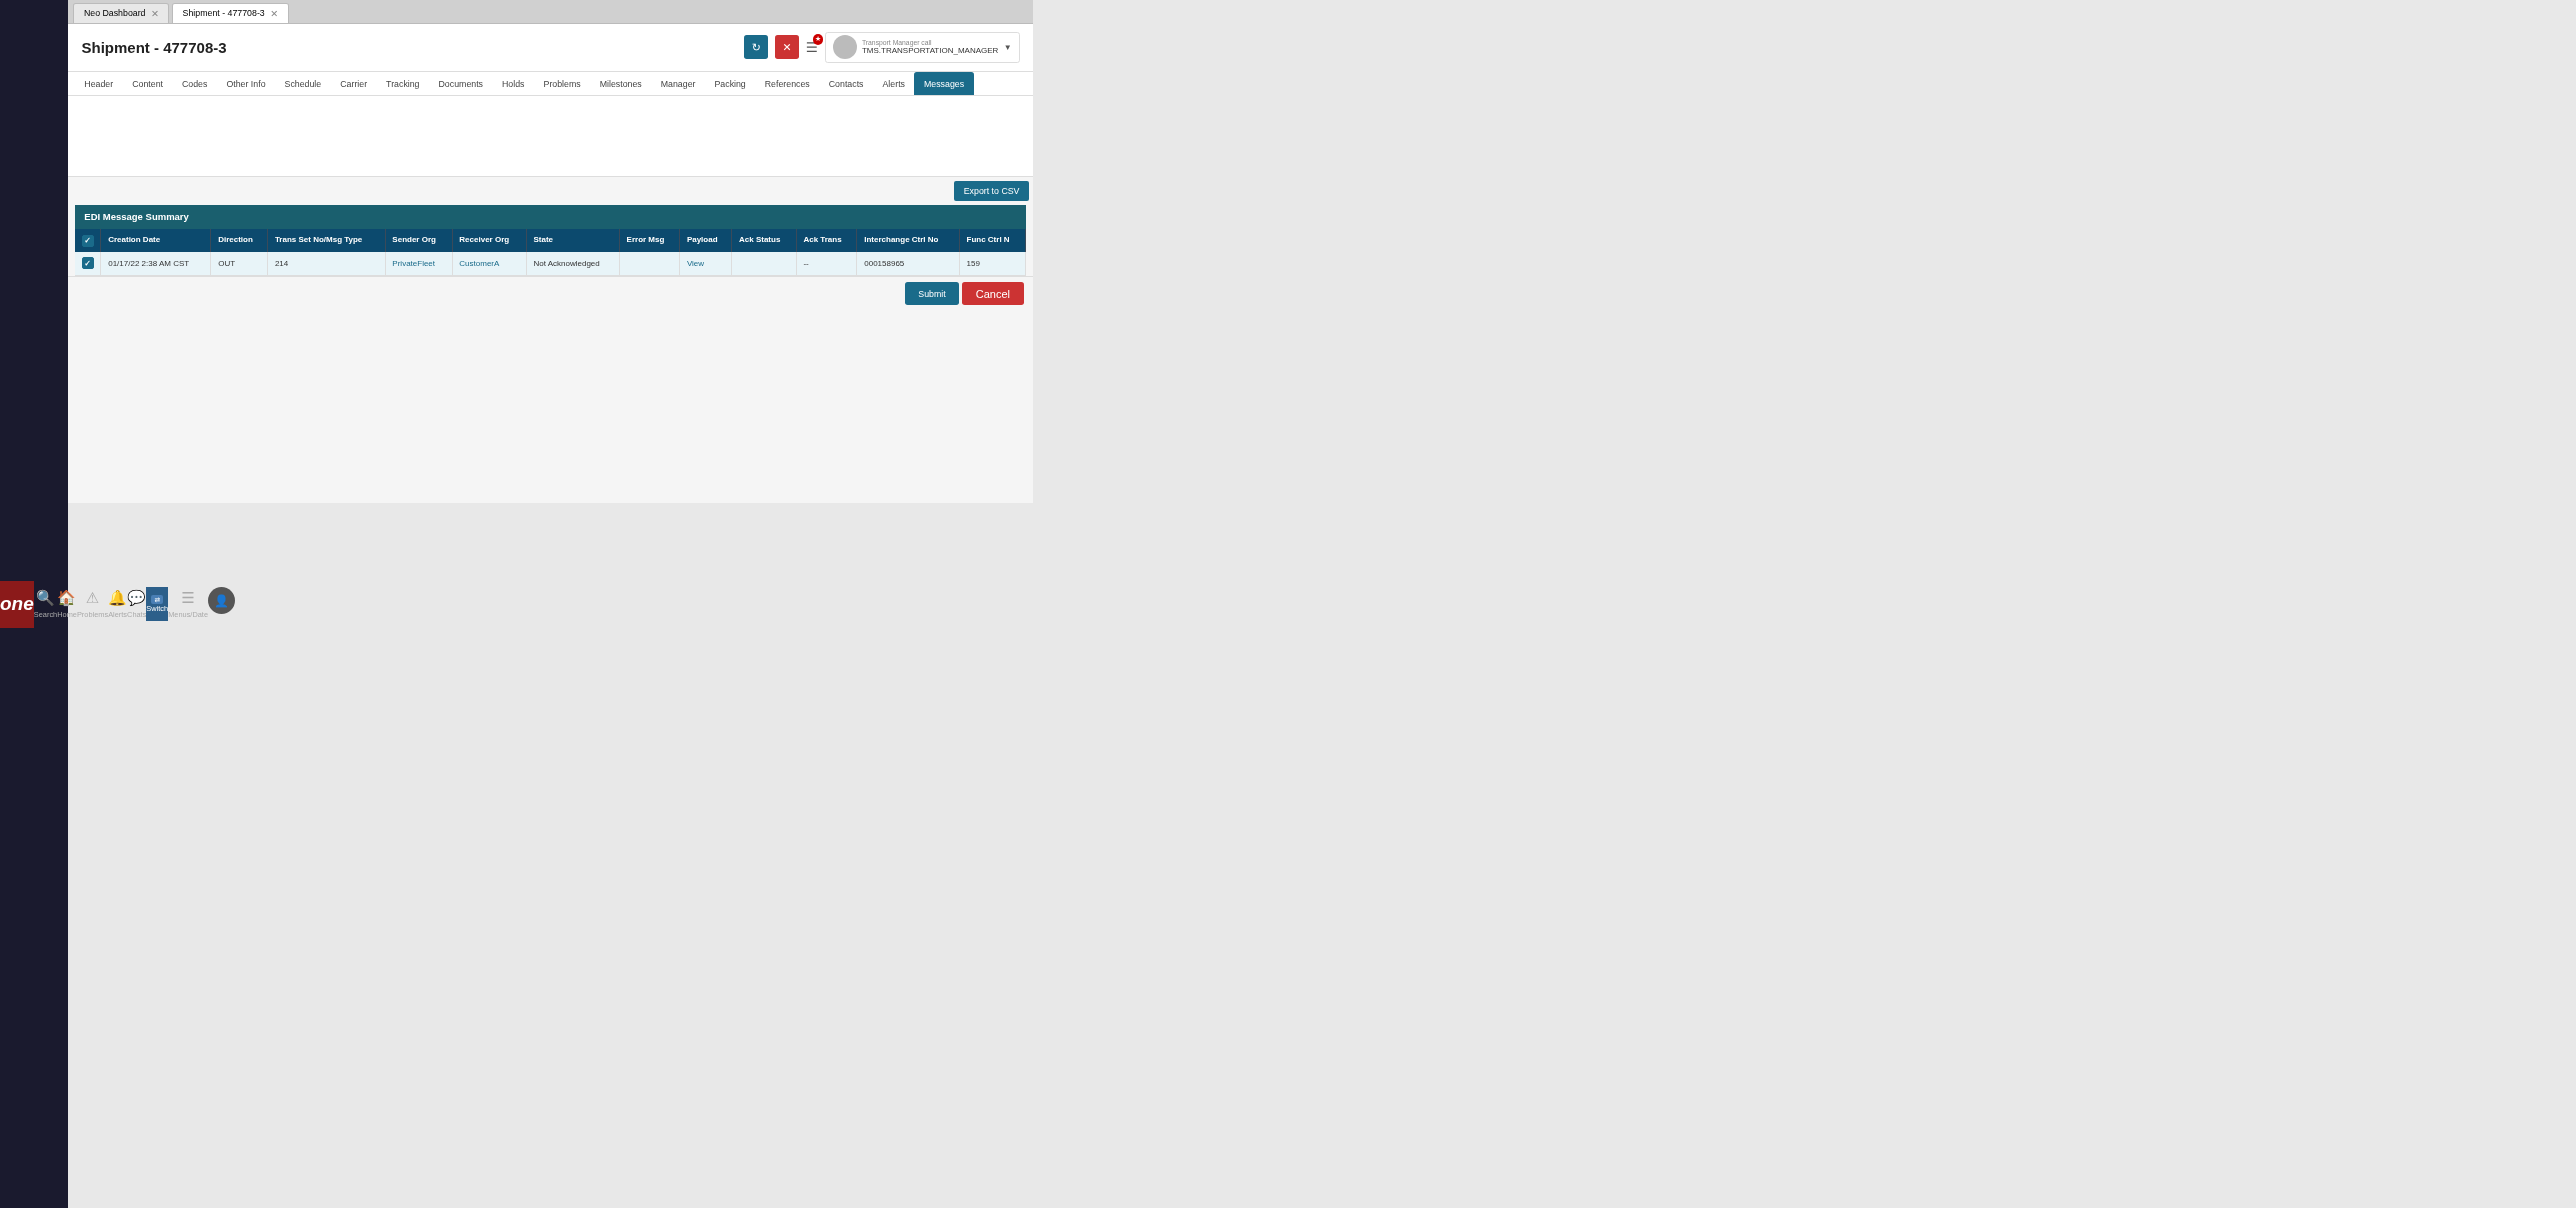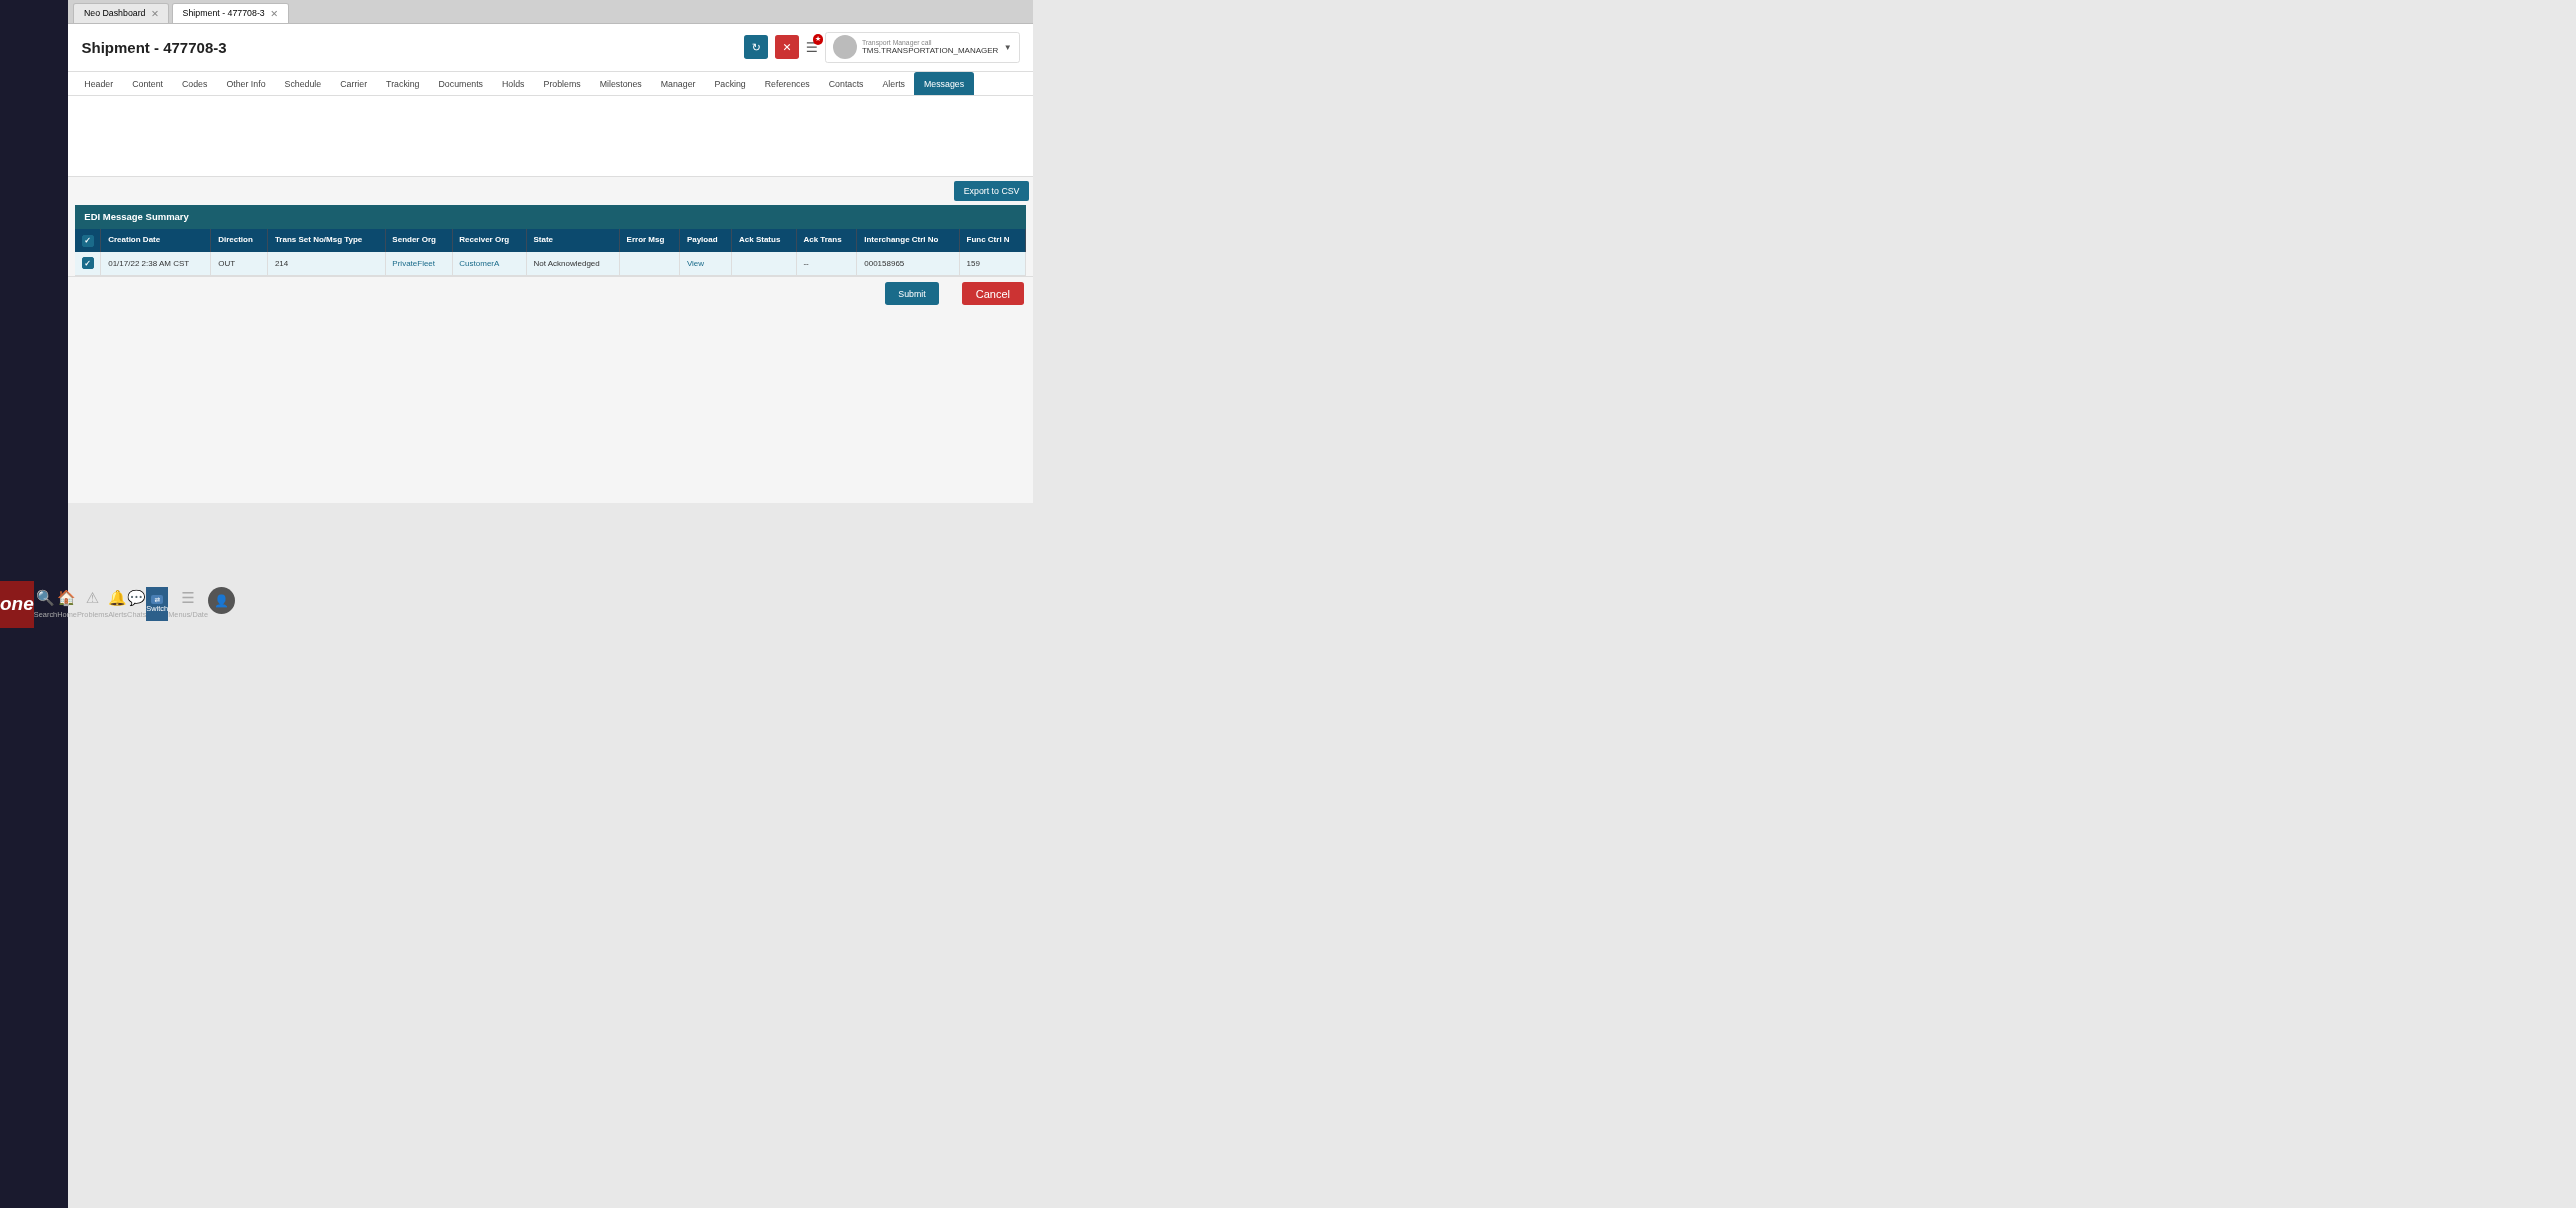--- a/index.html
+++ b/index.html
@@ -211,21 +211,21 @@
       border-radius: 2px; display: flex; align-items: center; justify-content: center;
       cursor: pointer;
     }
     .cb-checked::after { content: '✓'; color: white; font-size: 8px; font-weight: bold; }
 
     
     .bottom-actions {
       display: flex;
       justify-content: flex-end;
       padding: 5.4px 9.5px;
-      gap: 23px;
+      gap: 3px;
       background: #f5f5f5;
       border-top: 0.7px solid #ddd;
     }
     .btn-submit {
       background: #1a6b8a; color: white; border: none;
       border-radius: 2.7px; padding: 5.4px 13.5px; cursor: pointer; font-size: 8.8px;
     }
     .btn-cancel-dialog {
       background: #cc3333; color: white; border: none;
       border-radius: 2.7px; padding: 5.4px 13.5px; cursor: pointer; font-size: 11px;

